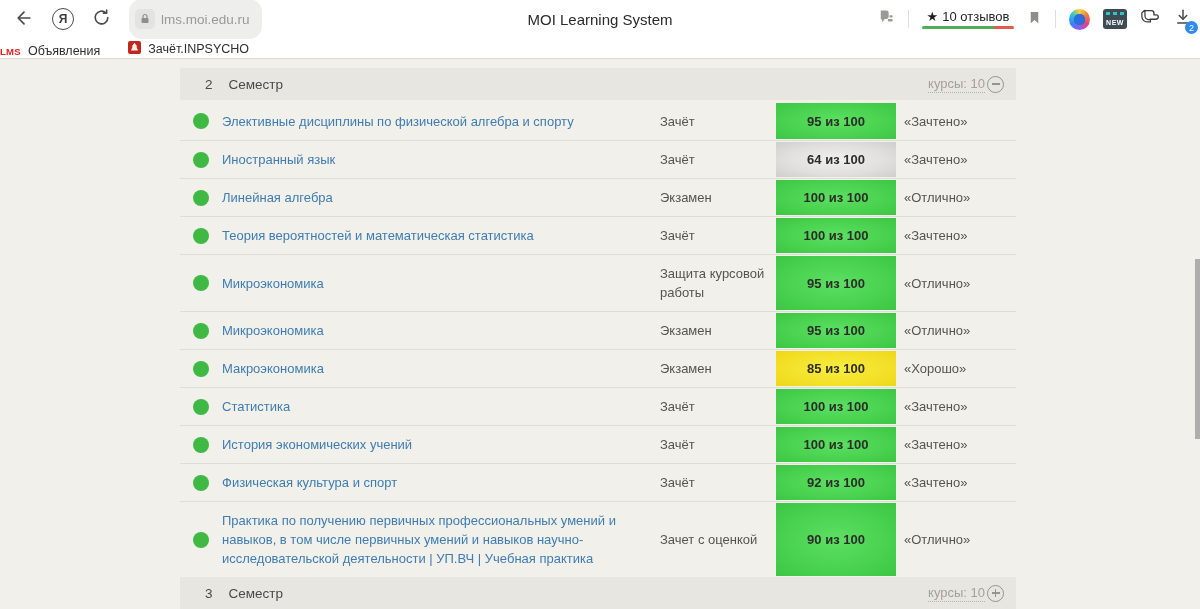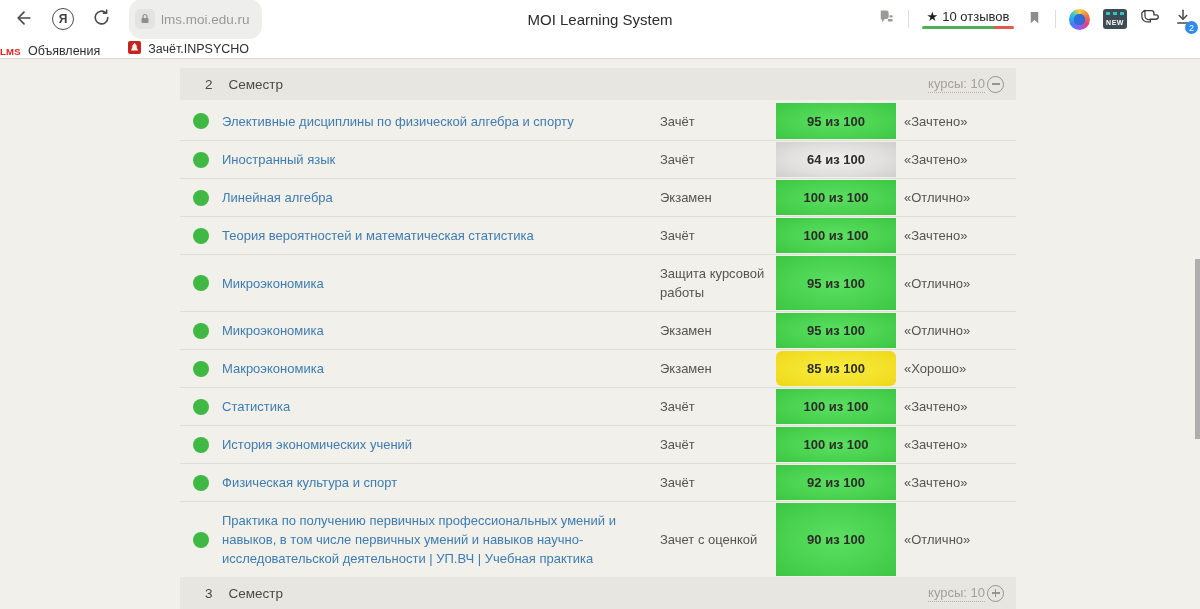--- a/index.html
+++ b/index.html
@@ -67,21 +67,21 @@
     min-height:38px; }
   .row + .row { border-top:1px solid #deddd6; }
   .cell { font-size:13px; line-height:19px; padding:9px 0; }
   .dot-cell { display:flex; justify-content:center; padding:0; }
   .dot { width:16px; height:16px; border-radius:50%; background:#3fb944; }
   .course-link { color:#3f7cb1; text-decoration:none; display:block; padding-right:24px; cursor:pointer; }
   .exam-cell { color:#555550; padding-right:4px; }
   .score-cell { align-self:stretch; margin:1px 0; display:flex; align-items:center; justify-content:center;
     font-weight:bold; color:#2c2c28; font-size:13px; padding:8px; }
   .score-green { background:radial-gradient(ellipse at center,#5ce062 0%,#45ce4b 72%,#3dc544 100%); }
-  .score-yellow { background:radial-gradient(ellipse at center,#f9ec42 0%,#f1dd21 78%,#ecd714 100%);border-radius:6px; }
+  .score-yellow { background:radial-gradient(ellipse at center,#f9ec42 0%,#f1dd21 78%,#ecd714 100%); }
   .score-gray { background:radial-gradient(ellipse at center,#f0f0ef 0%,#e0dfdd 60%,#cfcecb 100%); }
   .grade-cell { color:#56564f; padding-left:8px; }
 
   .scrollbar-thumb { position:absolute; right:0; top:200px; width:5px; height:180px; background:#aeaeac; }
 </style>
 </head>
 <body>
 
 <div class="chrome">
   <div class="toolbar">

